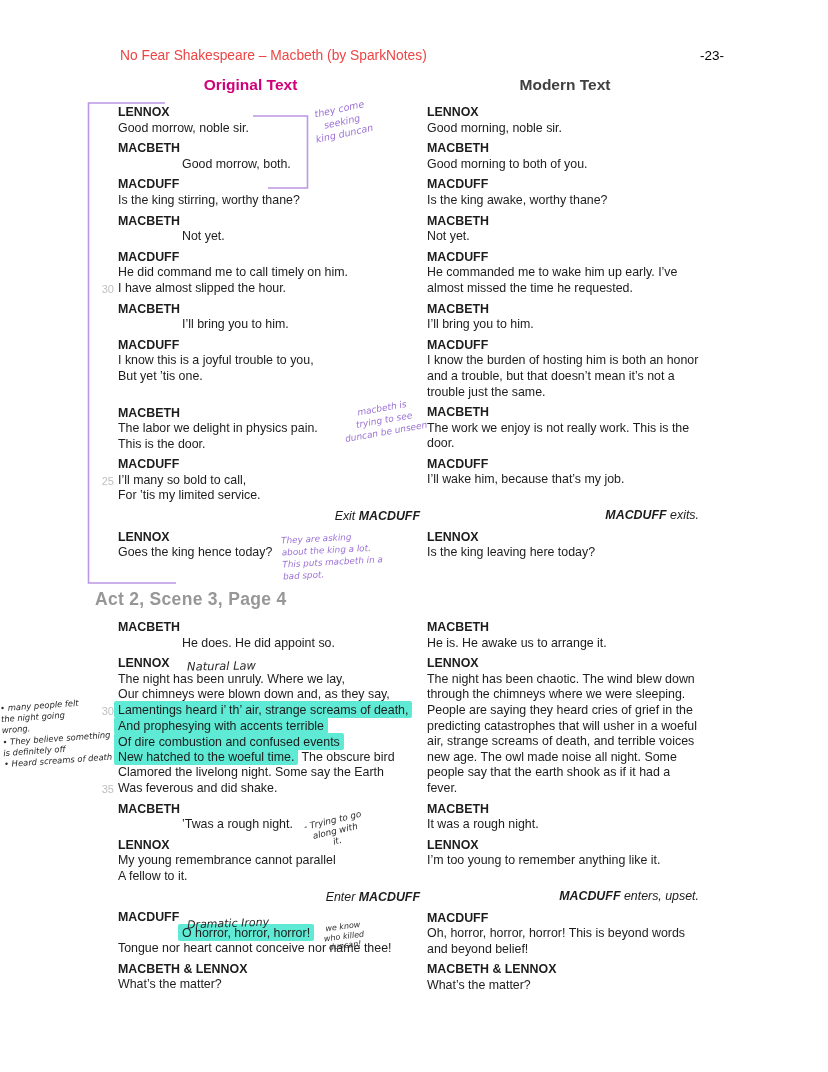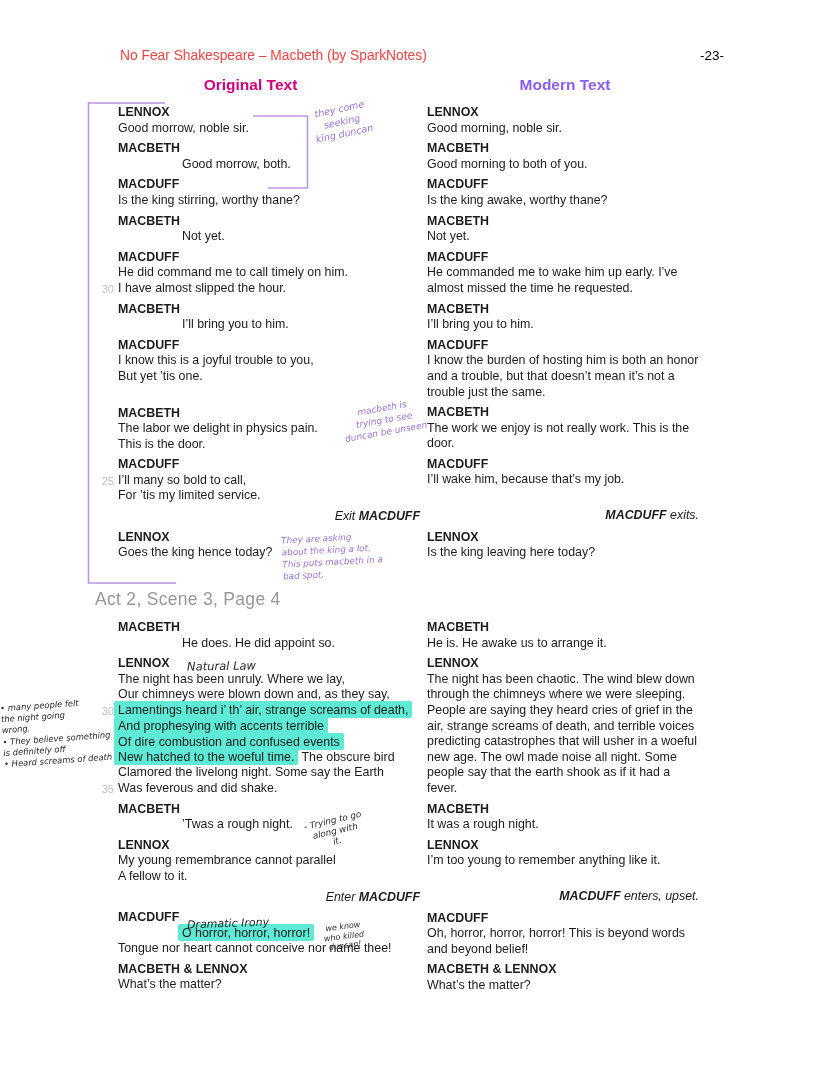--- a/index.html
+++ b/index.html
@@ -4,22 +4,22 @@
 <style>
   html,body{margin:0;padding:0;}
   body{
     width:828px;height:1072px;background:#ffffff;position:relative;
     font-family:"Liberation Sans",sans-serif;color:#1c1c1c;overflow:hidden;
   }
   .doc-title{position:absolute;left:95px;top:48px;font-size:13.8px;color:#ef4444;margin-left:25px;}
   .page-num{position:absolute;left:700px;top:48px;width:40px;text-align:left;font-size:13.5px;color:#000;}
   .col-head{position:absolute;top:76px;font-weight:bold;font-size:15.5px;text-align:center;}
   .col-head.orig{left:118px;width:265px;color:#cf0078;}
-  .col-head.mod{left:427px;width:276px;color:#8b5cf6;}
-  .section-head{position:absolute;left:95px;top:589px;font-size:17.5px;font-weight:normal;color:#979797;letter-spacing:.3px;}
+  .col-head.mod{left:427px;width:276px;color:#404040;}
+  .section-head{position:absolute;left:95px;top:589px;font-size:17.5px;font-weight:bold;color:#979797;letter-spacing:.3px;}
   .col{position:absolute;width:302px;}
   #orig1{left:118px;top:105px;}
   #orig2{left:118px;top:620px;}
   #mod1{left:427px;top:105px;width:272px;}
   #mod2{left:427px;top:620px;width:272px;}
   .speech{margin-top:5px;position:relative;}
   .col > div:first-child{margin-top:0;}
   .speech.gap{margin-top:21px;}
   .speaker{font-weight:bold;font-size:12.4px;line-height:15.6px;}
   .line{font-size:12.4px;line-height:15.6px;position:relative;white-space:nowrap;}
@@ -192,22 +192,22 @@
 <div id="mod2" class="col right">
     <div class="speech">
       <div class="speaker">MACBETH</div>
       <div class="line"><span>He is. He awake us to arrange it.</span></div>
     </div>
     <div class="speech">
       <div class="speaker">LENNOX</div>
       <div class="line"><span>The night has been chaotic. The wind blew down</span></div>
       <div class="line"><span>through the chimneys where we were sleeping.</span></div>
       <div class="line"><span>People are saying they heard cries of grief in the</span></div>
+      <div class="line"><span>predicting catastrophes that will usher in a woeful</span></div>
       <div class="line"><span>air, strange screams of death, and terrible voices</span></div>
-      <div class="line"><span>predicting catastrophes that will usher in a woeful</span></div>
       <div class="line"><span>new age. The owl made noise all night. Some</span></div>
       <div class="line"><span>people say that the earth shook as if it had a</span></div>
       <div class="line"><span>fever.</span></div>
     </div>
     <div class="speech">
       <div class="speaker">MACBETH</div>
       <div class="line"><span>It was a rough night.</span></div>
     </div>
     <div class="speech">
       <div class="speaker">LENNOX</div>

